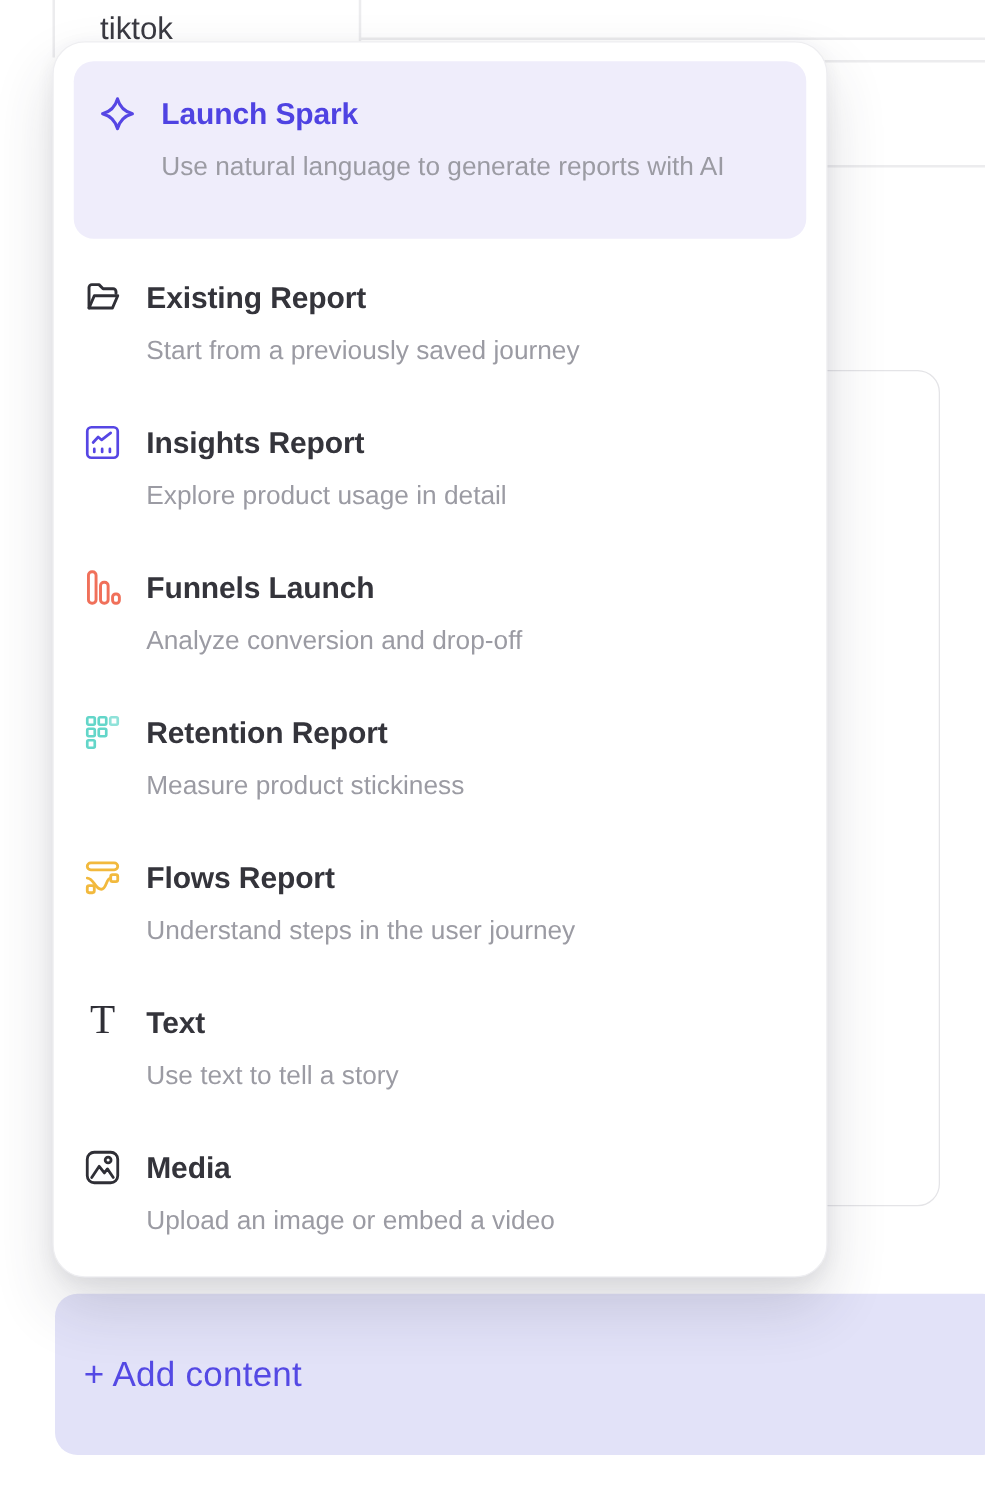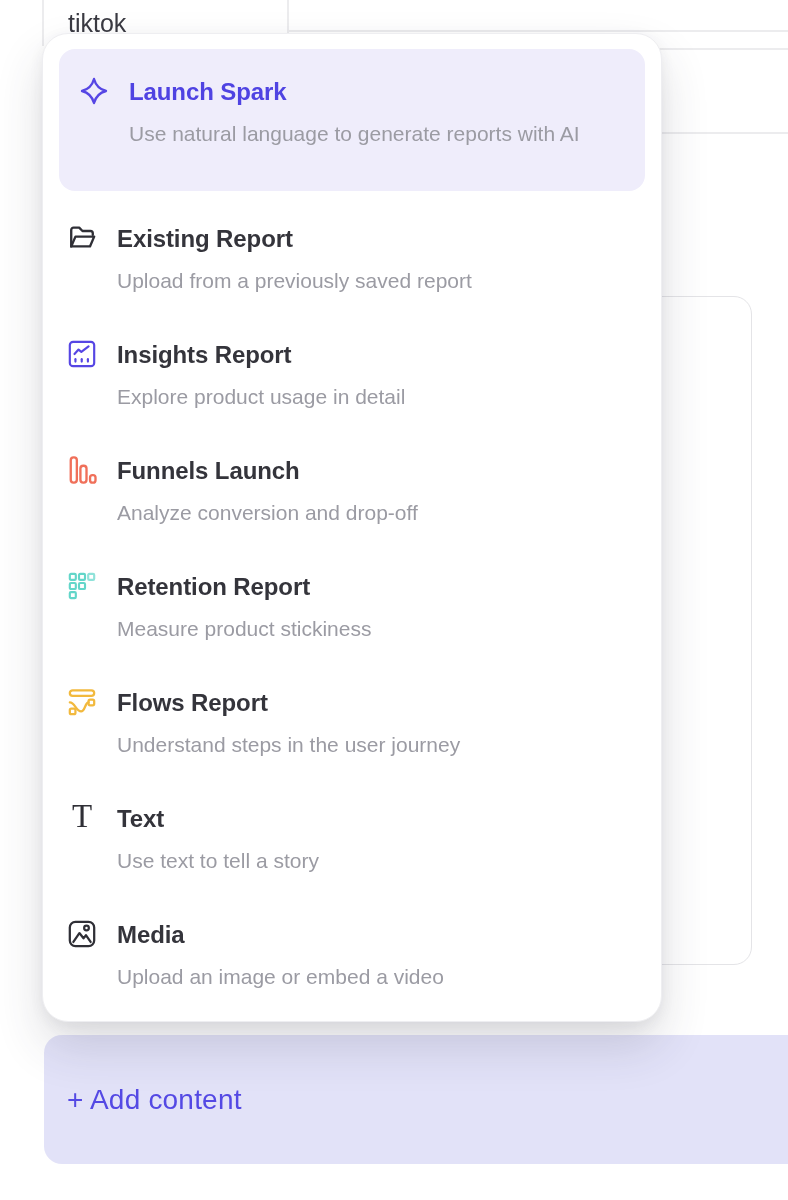--- a/index.html
+++ b/index.html
@@ -13,21 +13,21 @@
     --sub:#9B9BA3;
     --hair:#ECECEE;
   }
   html,body{margin:0;padding:0;}
   body{
     width:788px;height:1200px;position:relative;background:#fff;
     font-family:"Liberation Sans", sans-serif;overflow:hidden;
   }
   
   .bg-query-label{
-    position:absolute;left:68px;top:6px;font-size:25px;line-height:34px;
+    position:absolute;left:80px;top:6px;font-size:25px;line-height:34px;
     font-weight:500;color:#3A3A42;
   }
   .bg-vline{position:absolute;top:0;width:2px;background:var(--hair);}
   .bg-vline.v1{left:42px;height:46px;}
   .bg-vline.v2{left:287px;height:33px;}
   .bg-hline{position:absolute;height:1.5px;background:var(--hair);}
   .bg-hline.h0{left:288px;right:0;top:30px;}
   .bg-hline.h1{left:600px;right:0;top:48px;}
   .bg-hline.h2{left:600px;right:0;top:132px;}
   .bg-card{
@@ -106,21 +106,21 @@
 
   <div class="menu-row">
     <span class="icon-box">
       <svg width="30" height="30" viewBox="0 0 32 32" fill="none" stroke="#2F2F36" stroke-width="2.5" stroke-linecap="round" stroke-linejoin="round">
         <path d="M4.5 25 V7.5 a2.5 2.5 0 0 1 2.5 -2.5 h6 l3.5 3.5 h8.5 a2.5 2.5 0 0 1 2.5 2.5 v1.5"></path>
         <path d="M4.5 25 L9 14.5 h20 L24.5 25 Z"></path>
       </svg>
     </span>
     <span class="texts">
       <div class="mi-title">Existing Report</div>
-      <div class="mi-desc">Upload from a previously saved report</div>
+      <div class="mi-desc">Start from a previously saved journey</div>
     </span>
   </div>
 
   <div class="menu-row">
     <span class="icon-box">
       <svg width="30" height="30" viewBox="0 0 32 32" fill="none" stroke="#5646E4" stroke-width="2.3" stroke-linecap="round" stroke-linejoin="round">
         <rect x="3" y="3" width="26" height="26" rx="3.5"></rect>
         <path d="M8 16 L12.3 11.3 L15.3 13.8 L23 7.8"></path>
         <path d="M9 21.5 v2.6"></path>
         <path d="M15.7 21.5 v2.6"></path>

